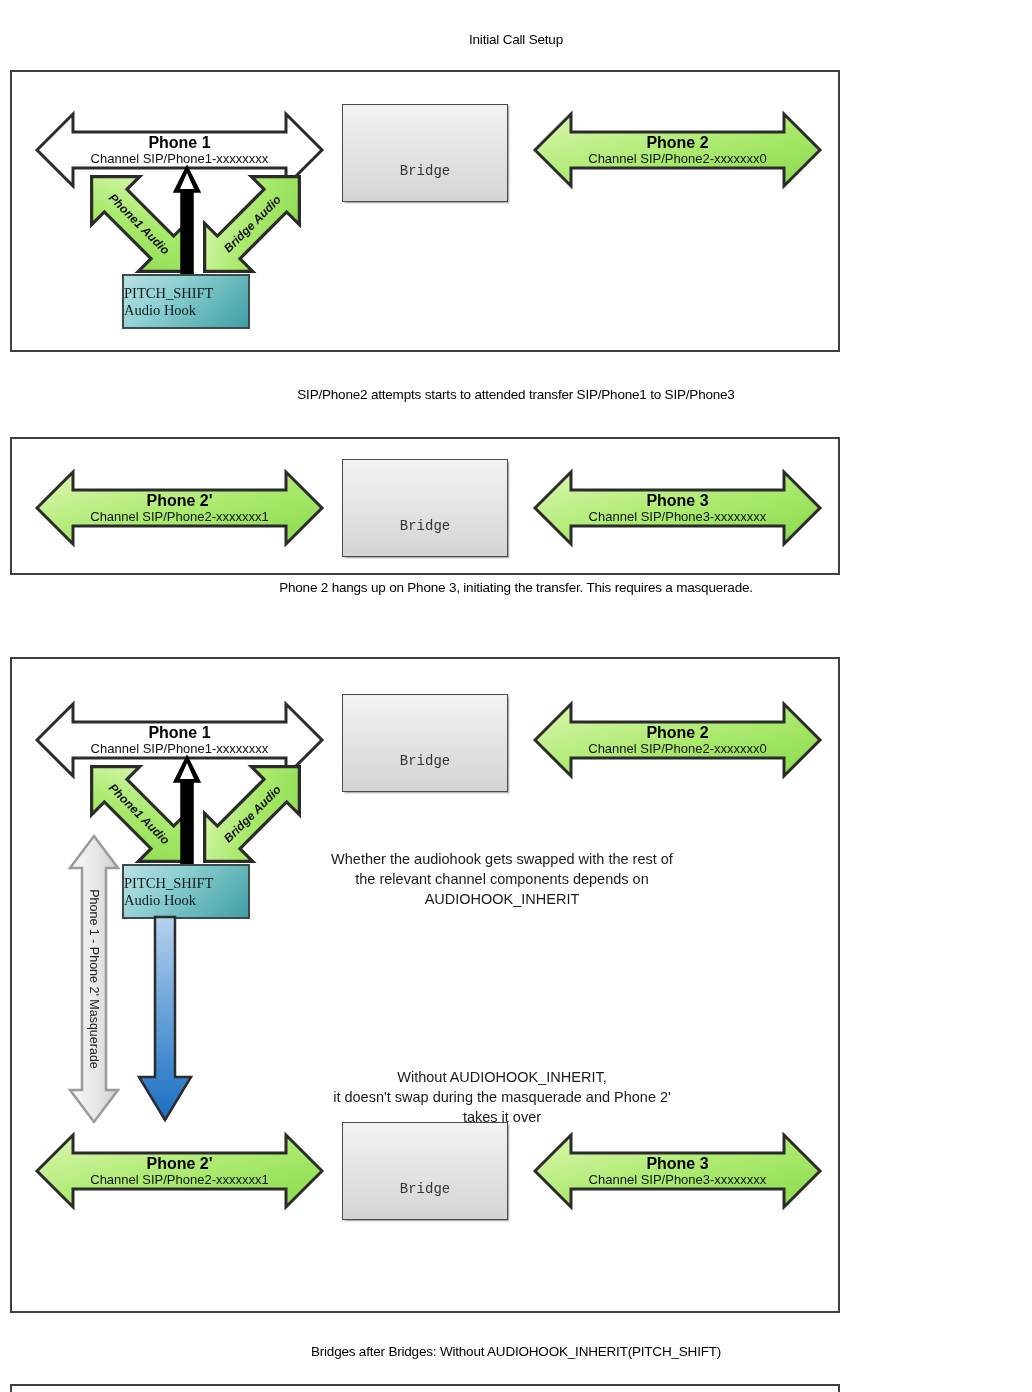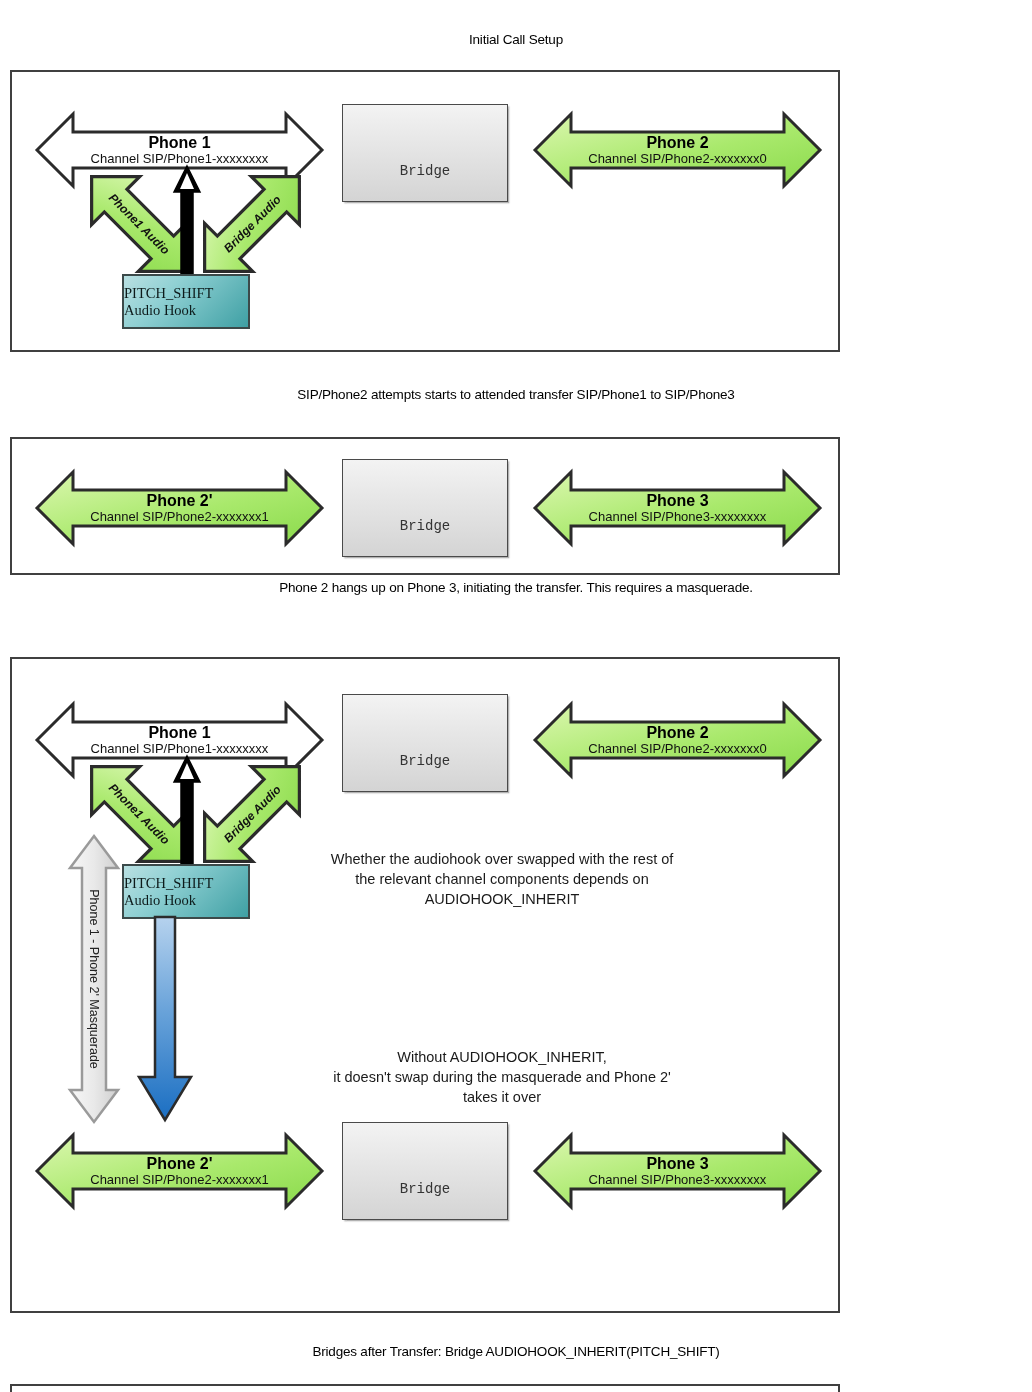--- a/index.html
+++ b/index.html
@@ -385,24 +385,24 @@
         <linearGradient id="gb" x1="0" y1="0" x2="0" y2="1">
           <stop offset="0%" stop-color="#b6d2ee"></stop>
           <stop offset="45%" stop-color="#6ba4da"></stop>
           <stop offset="100%" stop-color="#1a6ec2"></stop>
         </linearGradient>
       </defs>
       <polygon points="18,0 38,0 38,160 54,160 28,203 2,160 18,160" fill="url(#gb)" stroke="#2b2b2b" stroke-width="2.5" stroke-linejoin="miter"></polygon>
     </svg>
   </div>
 
-  <div class="note" style="left:250px; top:190px; width:480px;">Whether the audiohook over swapped with the rest of
+  <div class="note" style="left:250px; top:190px; width:480px;">Whether the audiohook gets swapped with the rest of
 the relevant channel components depends on
 AUDIOHOOK_INHERIT</div>
-  <div class="note" style="left:250px; top:388px; width:480px;">Without AUDIOHOOK_INHERIT,
+  <div class="note" style="left:250px; top:408px; width:480px;">Without AUDIOHOOK_INHERIT,
 it doesn't swap during the masquerade and Phone 2'
 takes it over</div>
 
   <div class="bridge-box" style="left:330px; top:463px; width:166px; height:98px;">
     <span class="bridge-label">Bridge</span>
   </div>
 
   <div class="harrow" style="left:25px; top:470px; width:285px; height:84px;">
     <svg width="285" height="84" viewBox="0 0 285 84">
       <defs>
@@ -431,15 +431,15 @@
       </defs>
       <polygon points="0,42 36,6 36,24 249,24 249,6 285,42 249,78 249,60 36,60 36,78" fill="url(#g10)" stroke="#2b2b2b" stroke-width="3" stroke-linejoin="miter"></polygon>
     </svg>
     <div class="hlabels">
       <div class="hname">Phone 3</div>
       <div class="hchan">Channel SIP/Phone3-xxxxxxxx</div>
     </div>
   </div>
 </div>
 
-<div class="section-title" style="top:1344px;left:0;">Bridges after Transfer: Bridge AUDIOHOOK_INHERIT(PITCH_SHIFT)</div>
+<div class="section-title" style="top:1344px;left:0;">Bridges after Bridges: Without AUDIOHOOK_INHERIT(PITCH_SHIFT)</div>
 
 <div class="panel" style="left:10px; top:1384px; width:830px; height:120px;"></div>
 
 </body></html>

